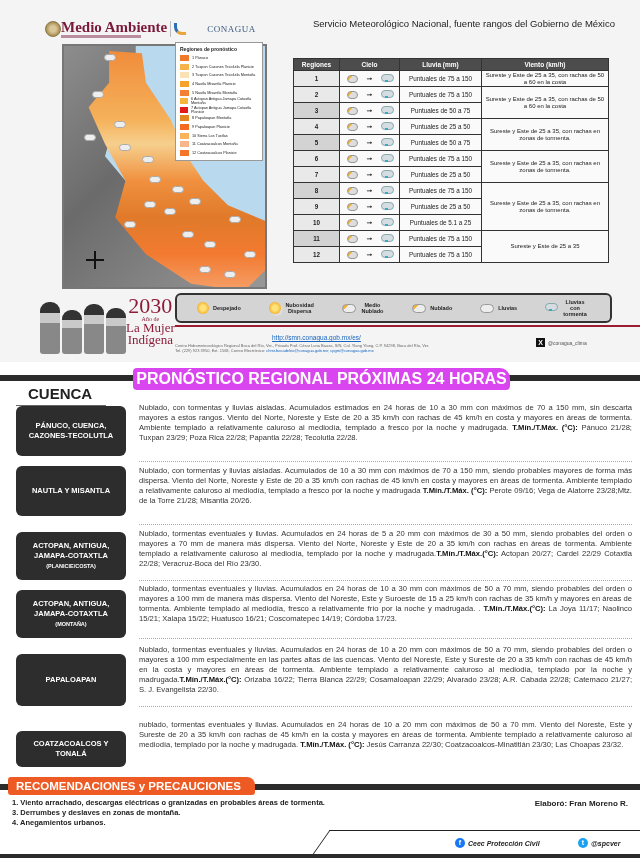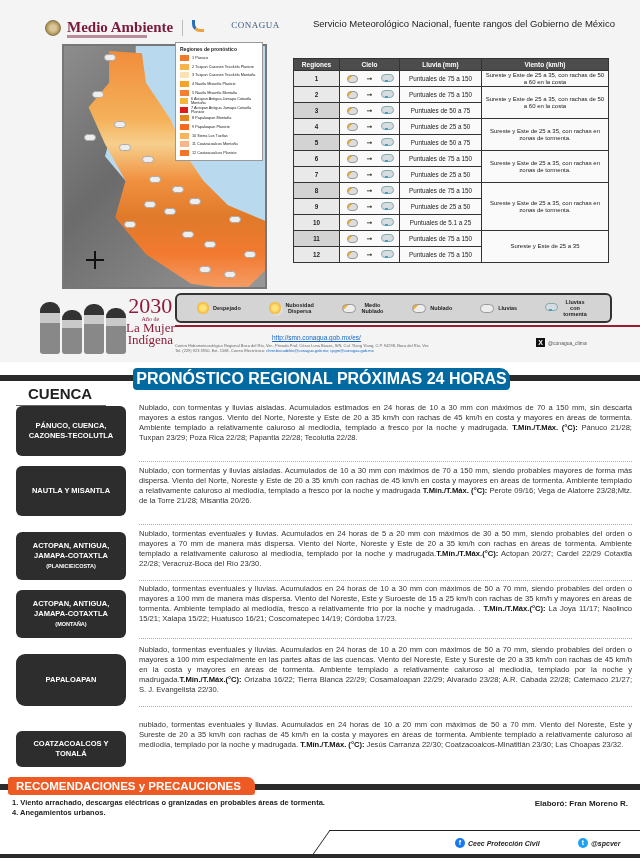--- a/index.html
+++ b/index.html
@@ -1,18 +1,18 @@
 <!DOCTYPE html>
 <html><head>
 <meta charset="utf-8">
 <style>
   * { box-sizing: border-box; margin: 0; padding: 0; }
   body { width: 640px; height: 861px; background: #ffffff; font-family: "Liberation Sans", sans-serif; position: relative; overflow: hidden; color: #222; }
   .top { position: absolute; left: 0; top: 0; width: 640px; height: 362px; background: #f4f4f4; }
-  .logos { position: absolute; left: 45px; top: 20px; display: flex; gap: 6px; }
+  .logos { position: absolute; left: 45px; top: 20px; display: flex; align-items: center; }
   .seal { width: 16px; height: 16px; border-radius: 50%; background: radial-gradient(circle, #d9c79a 30%, #a88e55 70%); border: 1px solid #8b7643; }
   .ma-title { font-family: "Liberation Serif", serif; font-weight: bold; font-size: 15px; color: #7a1a3a; line-height: 14px; }
   .ma-sub { font-size: 3px; color: #7a1a3a; height: 3px; background: #b98d9d; width: 80px; margin-top: 1px; }
   .logo-sep { width: 1px; height: 16px; background: #bbb; margin: 0 3px; }
   .conagua-icon { width: 12px; height: 12px; border-left: 3px solid #2a6eb4; border-bottom: 3px solid #e9a43a; border-radius: 0 0 0 8px; }
   .conagua-text { font-family: "Liberation Serif", serif; font-size: 9px; color: #3a5a80; letter-spacing: 0.5px; margin-left: 21px; }
   .header-right { position: absolute; right: 25px; top: 18px; text-align: right; font-size: 9.5px; line-height: 12px; }
   .header-right .h1 { font-weight: bold; }
 
   .map { position: absolute; left: 62px; top: 44px; width: 205px; height: 245px; background: #b9d9ef; border: 2px solid #777; overflow: hidden; }
@@ -55,21 +55,21 @@
   .cl { width: 14px; height: 9px; border-radius: 6px; border: 1px solid #999; background: #ededed; }
   .cl.mid { background: linear-gradient(135deg, #f3b23a 30%, #ededed 31%); }
   .redline { position: absolute; left: 175px; top: 325px; width: 465px; height: 2px; background: #9b1b30; }
   .footer-link { position: absolute; left: 272px; top: 334px; font-size: 6.5px; color: #1565c0; text-decoration: underline; }
   .footer-addr { position: absolute; left: 175px; top: 343px; font-size: 4px; color: #666; line-height: 5px; }
   .footer-addr .em { color: #1565c0; }
   .x-handle { position: absolute; left: 536px; top: 338px; font-size: 5px; color: #555; display: flex; align-items: center; gap: 3px; }
   .x-box { width: 9px; height: 9px; background: #111; color: #fff; font-size: 7px; line-height: 9px; text-align: center; font-weight: bold; }
 
   .sec-bar { position: absolute; left: 0; top: 375px; width: 640px; height: 6px; background: #2b2b2b; }
-  .sec-title { position: absolute; left: 133px; top: 368px; width: 377px; height: 22px; background: #0369a1; color: #fff; font-weight: bold; font-size: 16px; text-align: center; line-height: 22px; border-radius: 4px 10px 4px 4px; }
+  .sec-title { position: absolute; left: 133px; top: 368px; width: 377px; height: 22px; background: #d946ef; color: #fff; font-weight: bold; font-size: 16px; text-align: center; line-height: 22px; border-radius: 4px 10px 4px 4px; }
   .cuenca { position: absolute; left: 28px; top: 385px; font-weight: bold; font-size: 15px; }
   .cuenca-line { position: absolute; left: 16px; top: 405px; width: 90px; height: 1px; background: #666; }
 
   .basin { position: absolute; left: 16px; width: 110px; background: #2d2d2d; color: #fff; font-weight: bold; font-size: 7.5px; text-align: center; border-radius: 6px; display: flex; flex-direction: column; justify-content: center; line-height: 10px; padding: 2px; }
   .basin .sub { font-size: 5.5px; }
   .desc { position: absolute; left: 139px; width: 493px; font-size: 7.6px; line-height: 10px; text-align: justify; color: #333; }
   .desc b { color: #111; }
   .dotline { position: absolute; left: 139px; width: 493px; border-top: 1px dotted #aaa; }
 
   .rec-bar { position: absolute; left: 0; top: 784px; width: 640px; height: 6px; background: #2b2b2b; }
@@ -400,35 +400,36 @@
       <div class="sub">(PLANICIE/COSTA)</div>
     </div>
     <div class="desc" style="top: 529px;"><span>Nublado, tormentas eventuales y lluvias. Acumulados en 24 horas de 5 a 20 mm con máximos de 30 a 50 mm, siendo probables del orden o mayores a 70 mm de manera más dispersa. Viento del Norte, Noreste y Este de 20 a 35 km/h con rachas en áreas de tormenta. Ambiente templado a relativamente caluroso al mediodía, templado por la noche y madrugada.</span><b>T.Mín./T.Máx.(°C):</b><span> Actopan 20/27; Cardel 22/29 Cotaxtla 22/28; Veracruz-Boca del Río 23/30.</span></div>
     <div class="dotline" style="top: 580px;"></div>
     <div class="basin" style="top: 590px; height: 48px;">
       <div>ACTOPAN, ANTIGUA, JAMAPA-COTAXTLA</div>
       <div class="sub">(MONTAÑA)</div>
     </div>
     <div class="desc" style="top: 584px;"><span>Nublado, tormentas eventuales y lluvias. Acumulados en 24 horas de 10 a 30 mm con máximos de 50 a 70 mm, siendo probables del orden o mayores a 100 mm de manera más dispersa. Viento del Noreste, Este y Suroeste de 15 a 25 km/h con rachas de 35 km/h y mayores en áreas de tormenta. Ambiente templado al mediodía, fresco a relativamente frío por la noche y madrugada. . </span><b>T.Mín./T.Máx.(°C):</b><span> La Joya 11/17; Naolinco 15/21; Xalapa 15/22; Huatusco 16/21; Coscomatepec 14/19; Córdoba 17/23.</span></div>
     <div class="dotline" style="top: 638px;"></div>
-    <div class="basin" style="top: 654px; height: 52px; border-radius: 9px;">
+    <div class="basin" style="top: 654px; height: 52px;">
       <div>PAPALOAPAN</div>
     </div>
     <div class="desc" style="top: 645px;"><span>Nublado, tormentas eventuales y lluvias. Acumulados en 24 horas de 10 a 20 mm con máximos de 50 a 70 mm, siendo probables del orden o mayores a 100 mm especialmente en las partes altas de las cuencas. Viento del Noreste, Este y Sureste de 20 a 35 km/h con rachas de 45 km/h en la costa y mayores en áreas de tormenta. Ambiente templado a relativamente caluroso al mediodía, templado por la noche y madrugada.</span><b>T.Mín./T.Máx.(°C):</b><span> Orizaba 16/22; Tierra Blanca 22/29; Cosamaloapan 22/29; Alvarado 23/28; A.R. Cabada 22/28; Catemaco 21/27; S. J. Evangelista 22/30.</span></div>
     <div class="dotline" style="top: 706px;"></div>
     <div class="basin" style="top: 731px; height: 36px;">
       <div>COATZACOALCOS Y TONALÁ</div>
     </div>
     <div class="desc" style="top: 720px;"><span>nublado, tormentas eventuales y lluvias. Acumulados en 24 horas de 10 a 20 mm con máximos de 50 a 70 mm. Viento del Noreste, Este y Sureste de 20 a 35 km/h con rachas de 45 km/h en la costa y mayores en áreas de tormenta. Ambiente templado a relativamente caluroso al mediodía, templado por la noche y madrugada. </span><b>T.Mín./T.Máx. (°C):</b><span> Jesús Carranza 22/30; Coatzacoalcos-Minatitlán 23/30; Las Choapas 23/32.</span></div>
   </div>
 
 <div class="rec-bar"></div>
 <div class="rec-title">RECOMENDACIONES y PRECAUCIONES</div>
 <div class="rec-list">
   <div>1.  Viento arrachado, descargas eléctricas o granizadas en probables áreas de tormenta.</div>
+  <div>3.  Derrumbes y deslaves en zonas de montaña.</div>
   <div>4.  Anegamientos urbanos.</div>
 </div>
 <div class="elaboro">Elaboró: Fran Moreno R.</div>
 <div class="bottom-shape"></div>
 <div class="social" style="left:455px">
   <span class="fb">f</span>
   <span>Ceec Protección Civil</span>
 </div>
 <div class="social" style="left:578px">
   <span class="tw">t</span>

